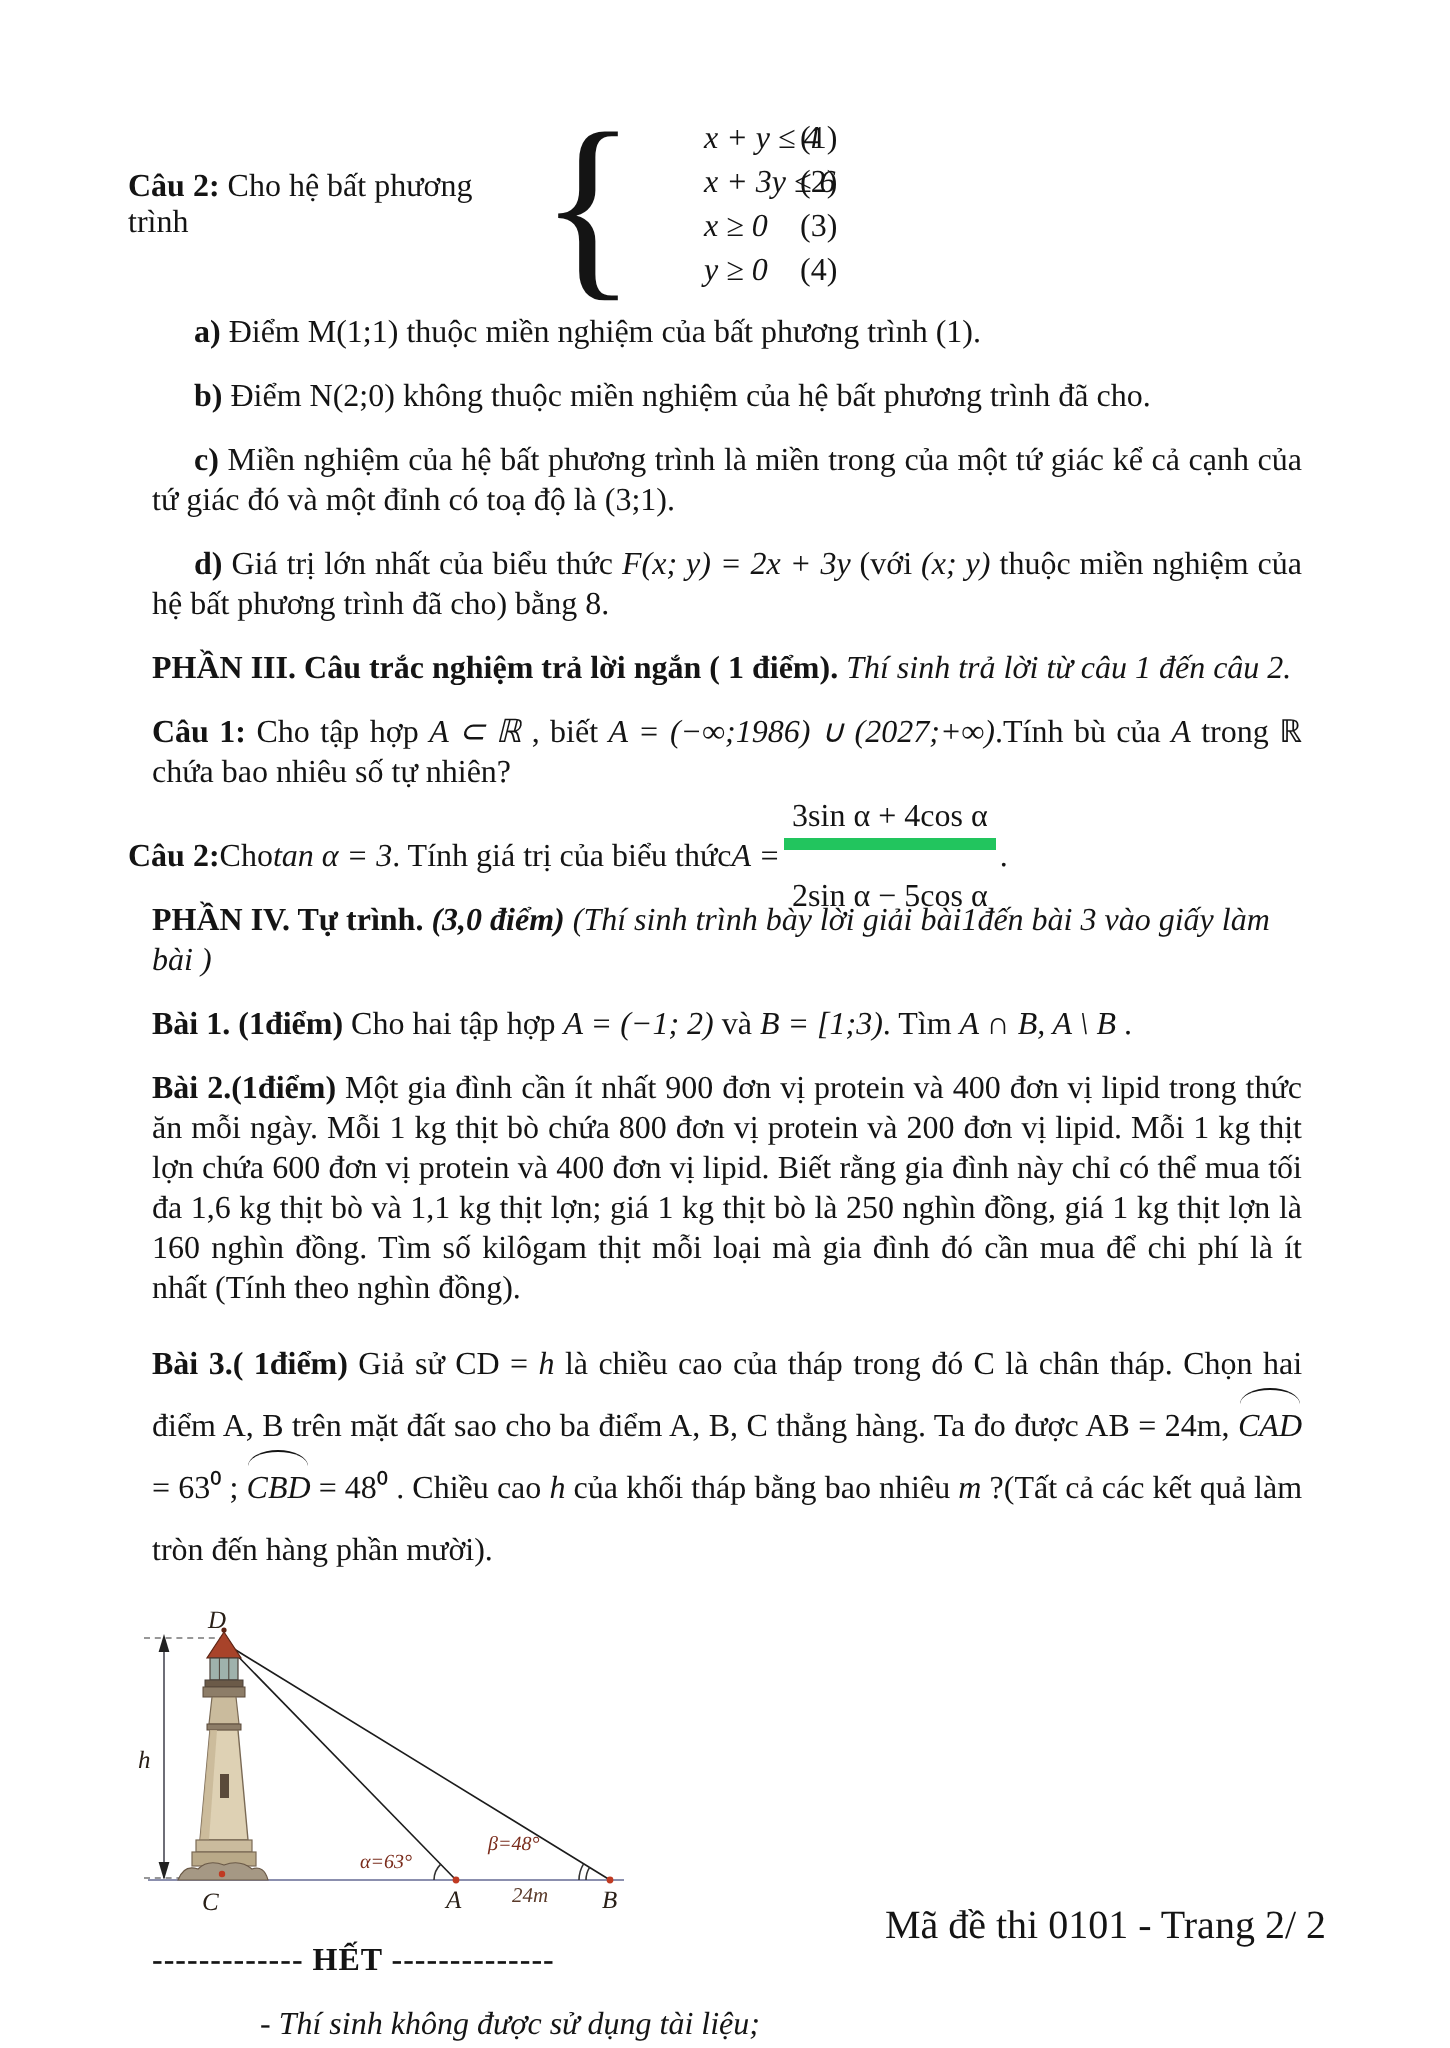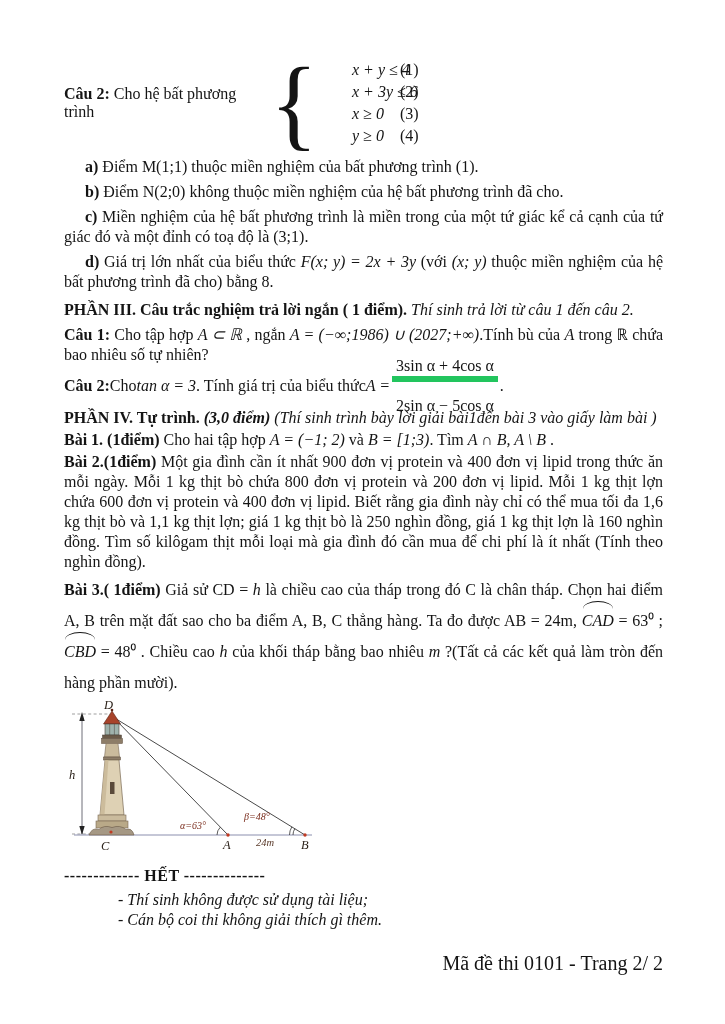--- a/index.html
+++ b/index.html
@@ -3,21 +3,21 @@
 <meta charset="utf-8">
 <style>
   html,body{margin:0;padding:0;background:#e8e8e8;}
   .page{
     width:725px;height:1024px;margin:0 auto;background:#ffffff;
     position:relative;box-sizing:border-box;
     padding:57px 62px 0 64px;
     font-family:"Liberation Serif",serif;
     font-size:16px;color:#141414;overflow:hidden;
   }
-  p{margin:0;line-height:20px;}
+  p{margin:12px;line-height:20px;}
   .just{text-align:justify;}
   .ind{text-indent:21px;}
   .b{font-weight:bold;}
   .i{font-style:italic;}
   .bi{font-weight:bold;font-style:italic;}
   .math{font-style:italic;}
   
   .sysrow{display:flex;align-items:center;height:92px;}
   .syslabel{width:206px;flex:none;}
   .brace{font-size:100px;line-height:90px;font-weight:400;flex:none;
@@ -66,21 +66,21 @@
     </span>
   </div>
 
   <p class="just ind tall-gap"><span class="b">a)</span><span> Điểm M(1;1) thuộc miền nghiệm của bất phương trình (1).</span></p>
   <p class="just ind gap"><span class="b">b)</span><span> Điểm N(2;0) không thuộc miền nghiệm của hệ bất phương trình đã cho.</span></p>
   <p class="just ind gap"><span class="b">c)</span><span> Miền nghiệm của hệ bất phương trình là miền trong của một tứ giác kể cả cạnh của tứ giác đó và một đỉnh có toạ độ là (3;1).</span></p>
   <p class="just ind gap"><span class="b">d)</span><span> Giá trị lớn nhất của biểu thức </span><span class="math">F(x; y) = 2x + 3y</span><span> (với </span><span class="math">(x; y)</span><span> thuộc miền nghiệm của hệ bất phương trình đã cho) bằng 8.</span></p>
 
   <p class="tall-gap"><span class="b">PHẦN III. Câu trắc nghiệm trả lời ngắn ( 1 điểm).</span><span class="i"> Thí sinh trả lời từ câu 1 đến câu 2.</span></p>
 
-  <p class="just gap"><span class="b">Câu 1:</span><span> Cho tập hợp </span><span class="math">A ⊂ ℝ</span><span> , ngắn </span><span class="math">A = (−∞;1986) ∪ (2027;+∞)</span><span>.Tính bù của </span><span class="math">A</span><span> trong ℝ chứa bao nhiêu số tự nhiên?</span></p>
+  <p class="just gap"><span class="b">Câu 1:</span><span> Cho tập hợp </span><span class="math">A ⊂ ℝ</span><span> , biết </span><span class="math">A = (−∞;1986) ∪ (2027;+∞)</span><span>.Tính bù của </span><span class="math">A</span><span> trong ℝ chứa bao nhiêu số tự nhiên?</span></p>
 
   <div class="fracline">
     <span class="b">Câu 2:</span>
       <span> Cho </span>
       <span class="math">tan α = 3</span>
       <span> . Tính giá trị của biểu thức </span>
       <span class="math">A =</span>
     <span class="frac">
         <span class="fnum">3sin α + 4cos α</span>
         <span class="fden">2sin α − 5cos α</span>

